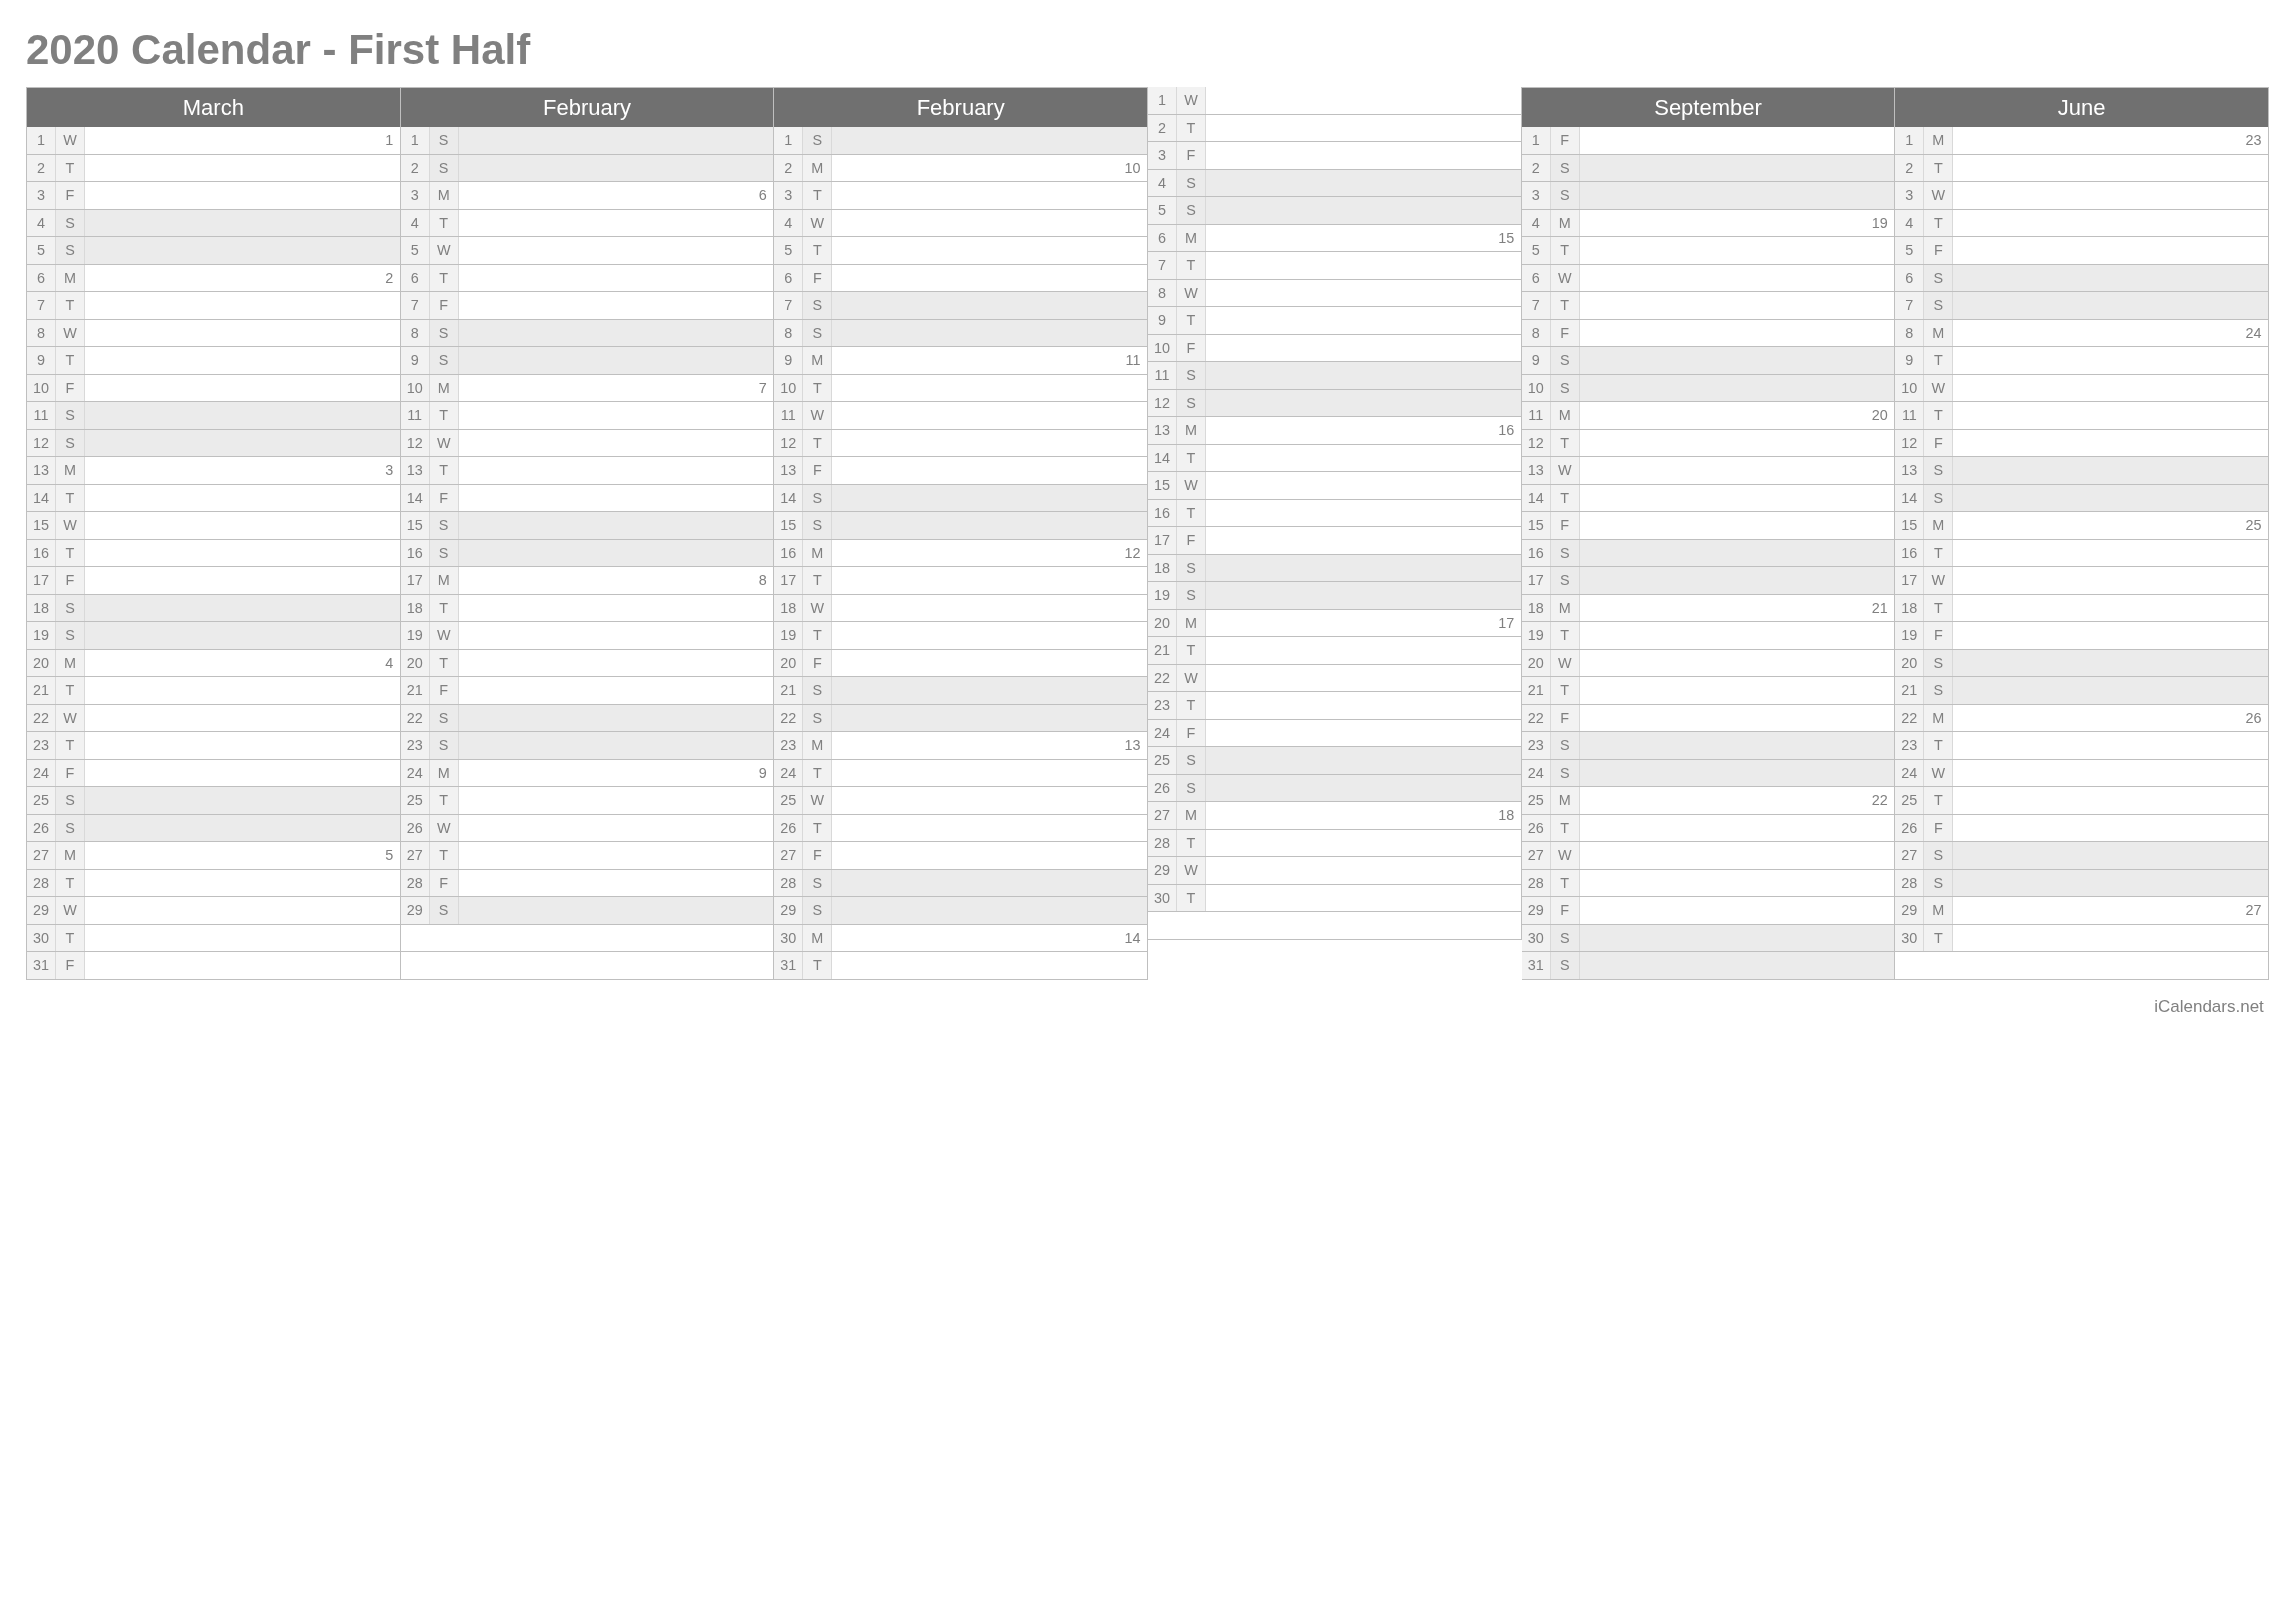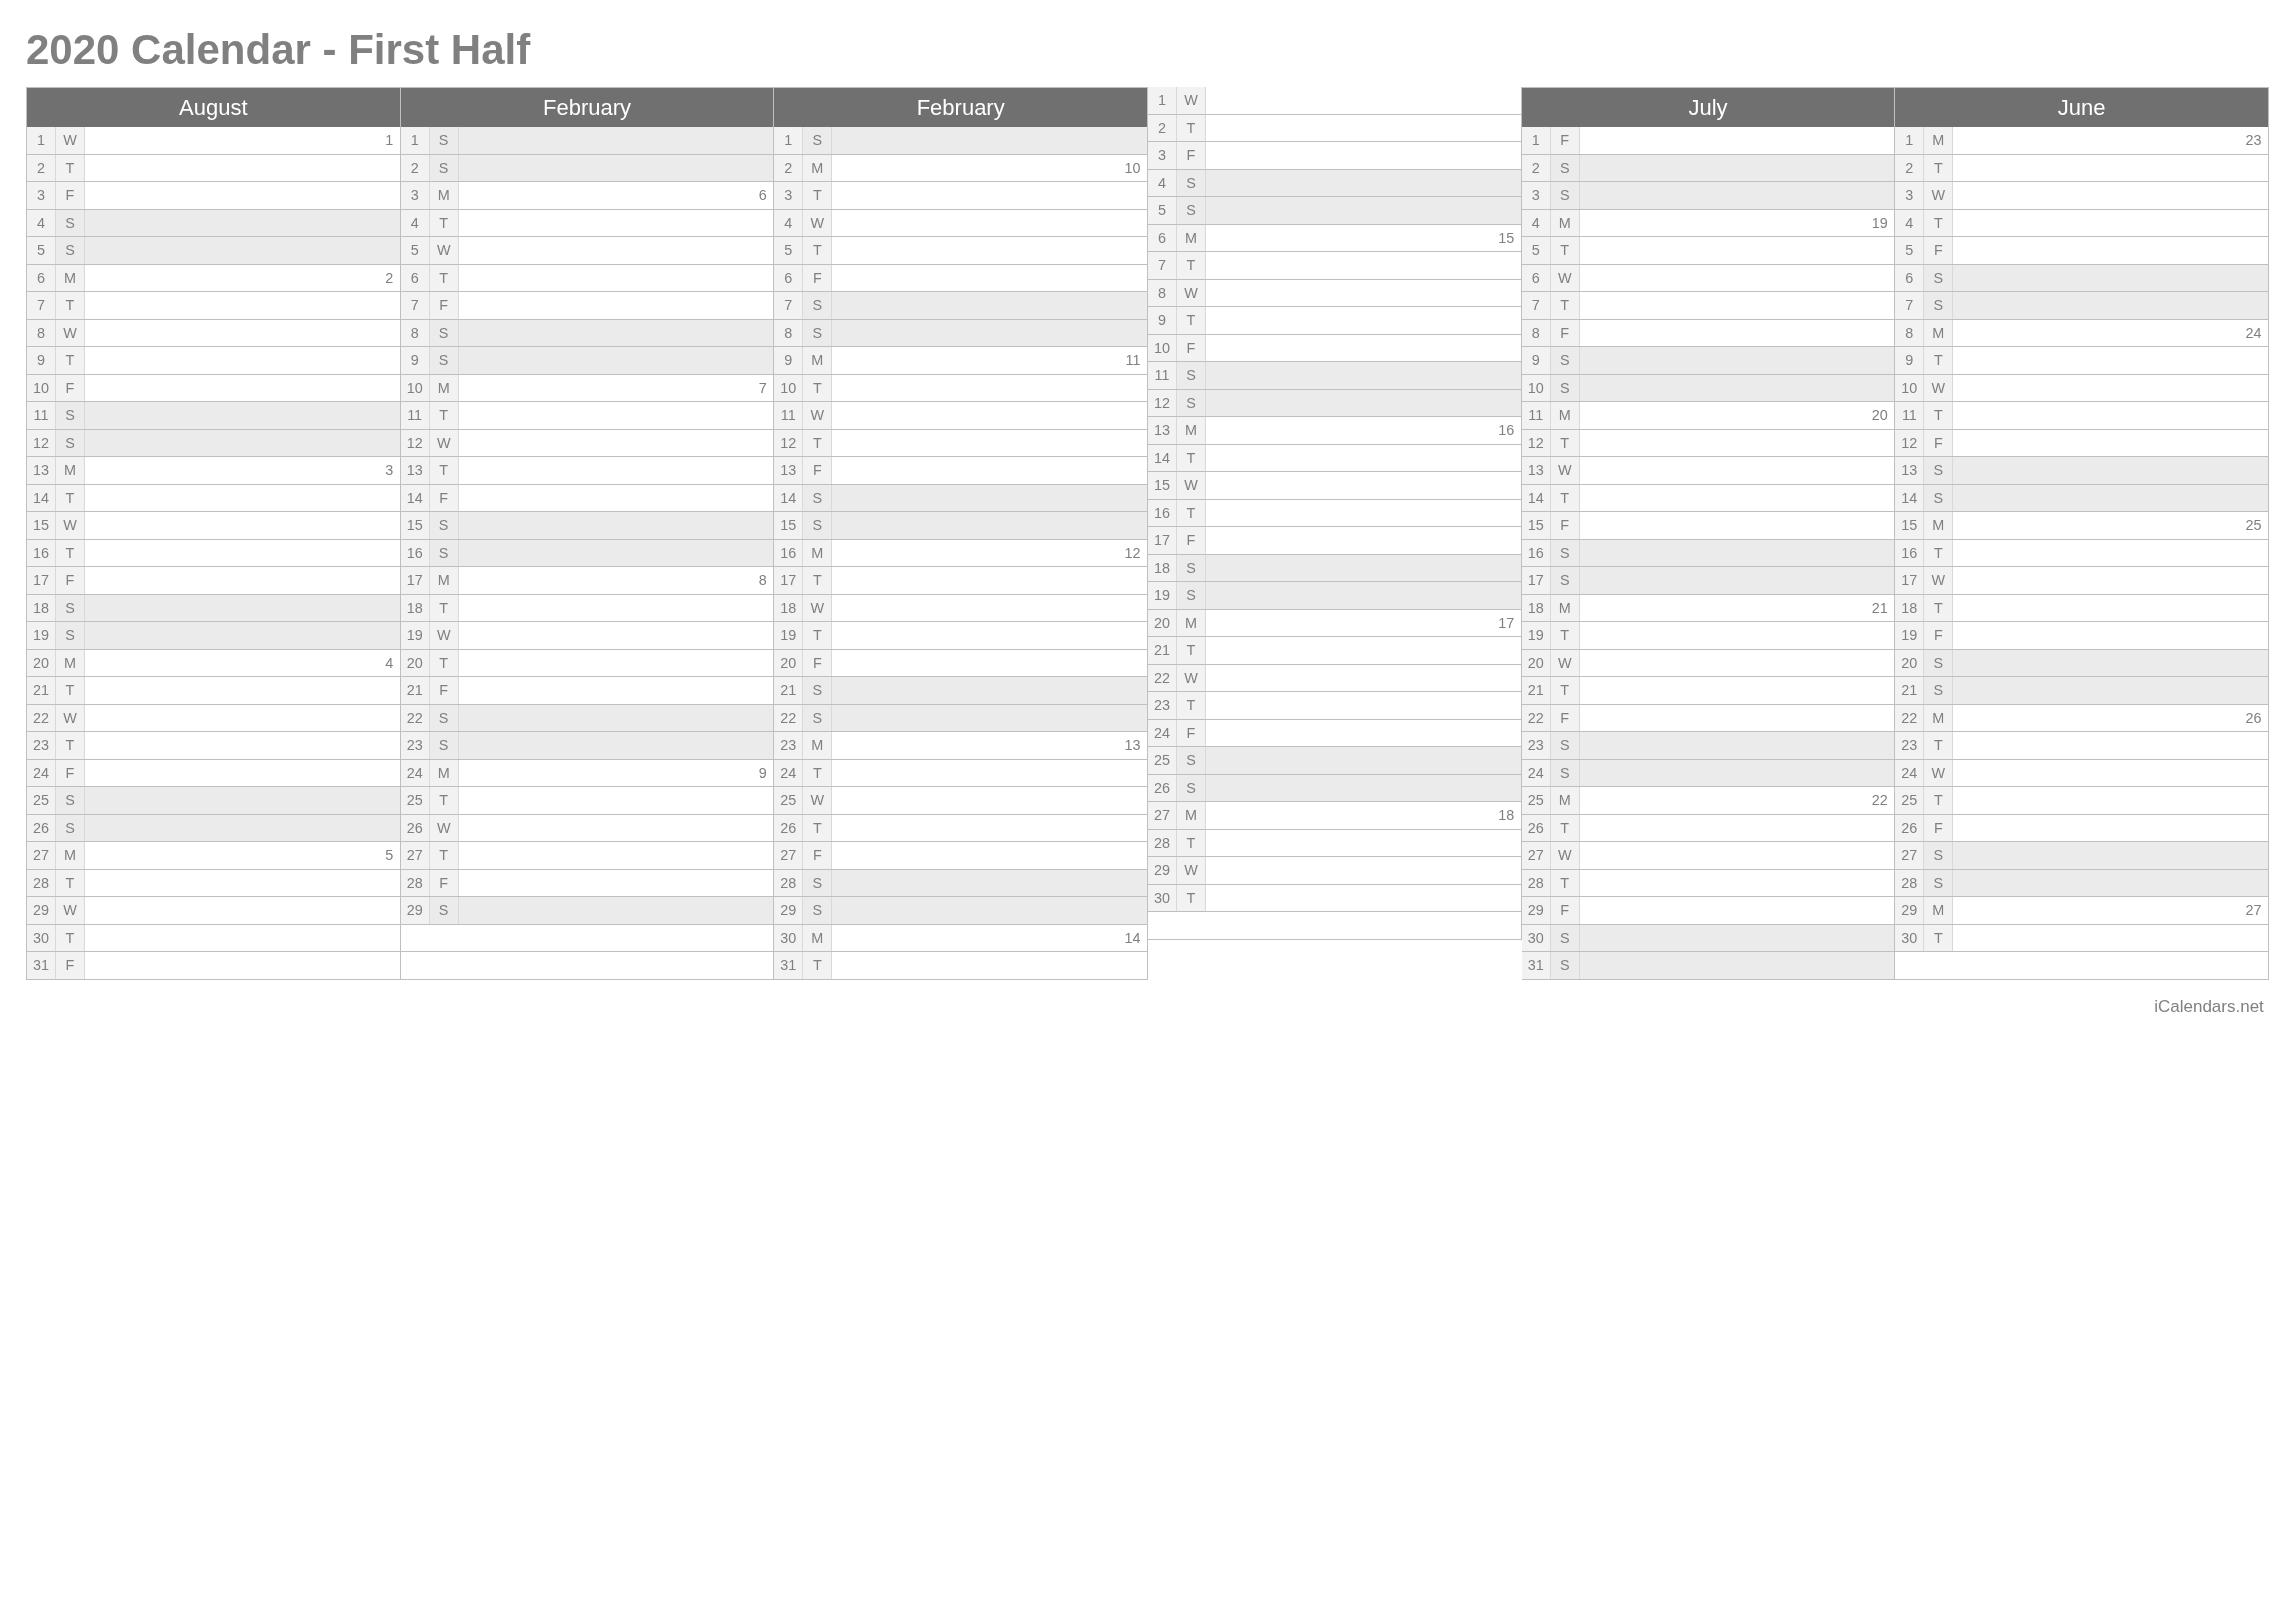--- a/index.html
+++ b/index.html
@@ -79,21 +79,21 @@
     padding-right: 5.2px;
   }
 </style>
 </head>
 <body>
 
 <h1 class="title">2020 Calendar - First Half</h1>
 
 <div class="calendar" id="calendar">
     <div class="month-col">
-      <div class="month-header">August</div>
+      <div class="month-header">March</div>
       <div class="day-row">
         <div class="day-num">1</div>
         <div class="day-dow">W</div>
         <div class="day-note">1</div>
       </div>
       <div class="day-row">
         <div class="day-num">2</div>
         <div class="day-dow">T</div>
         <div class="day-note"></div>
       </div>
@@ -710,21 +710,21 @@
         <div class="day-dow">T</div>
         <div class="day-note"></div>
       </div>
       <div class="day-row empty-row">
         <div class="day-num"></div>
         <div class="day-dow"></div>
         <div class="day-note"></div>
       </div>
     </div>
     <div class="month-col">
-      <div class="month-header">July</div>
+      <div class="month-header">September</div>
       <div class="day-row">
         <div class="day-num">1</div>
         <div class="day-dow">F</div>
         <div class="day-note"></div>
       </div>
       <div class="day-row weekend">
         <div class="day-num">2</div>
         <div class="day-dow">S</div>
         <div class="day-note"></div>
       </div>

